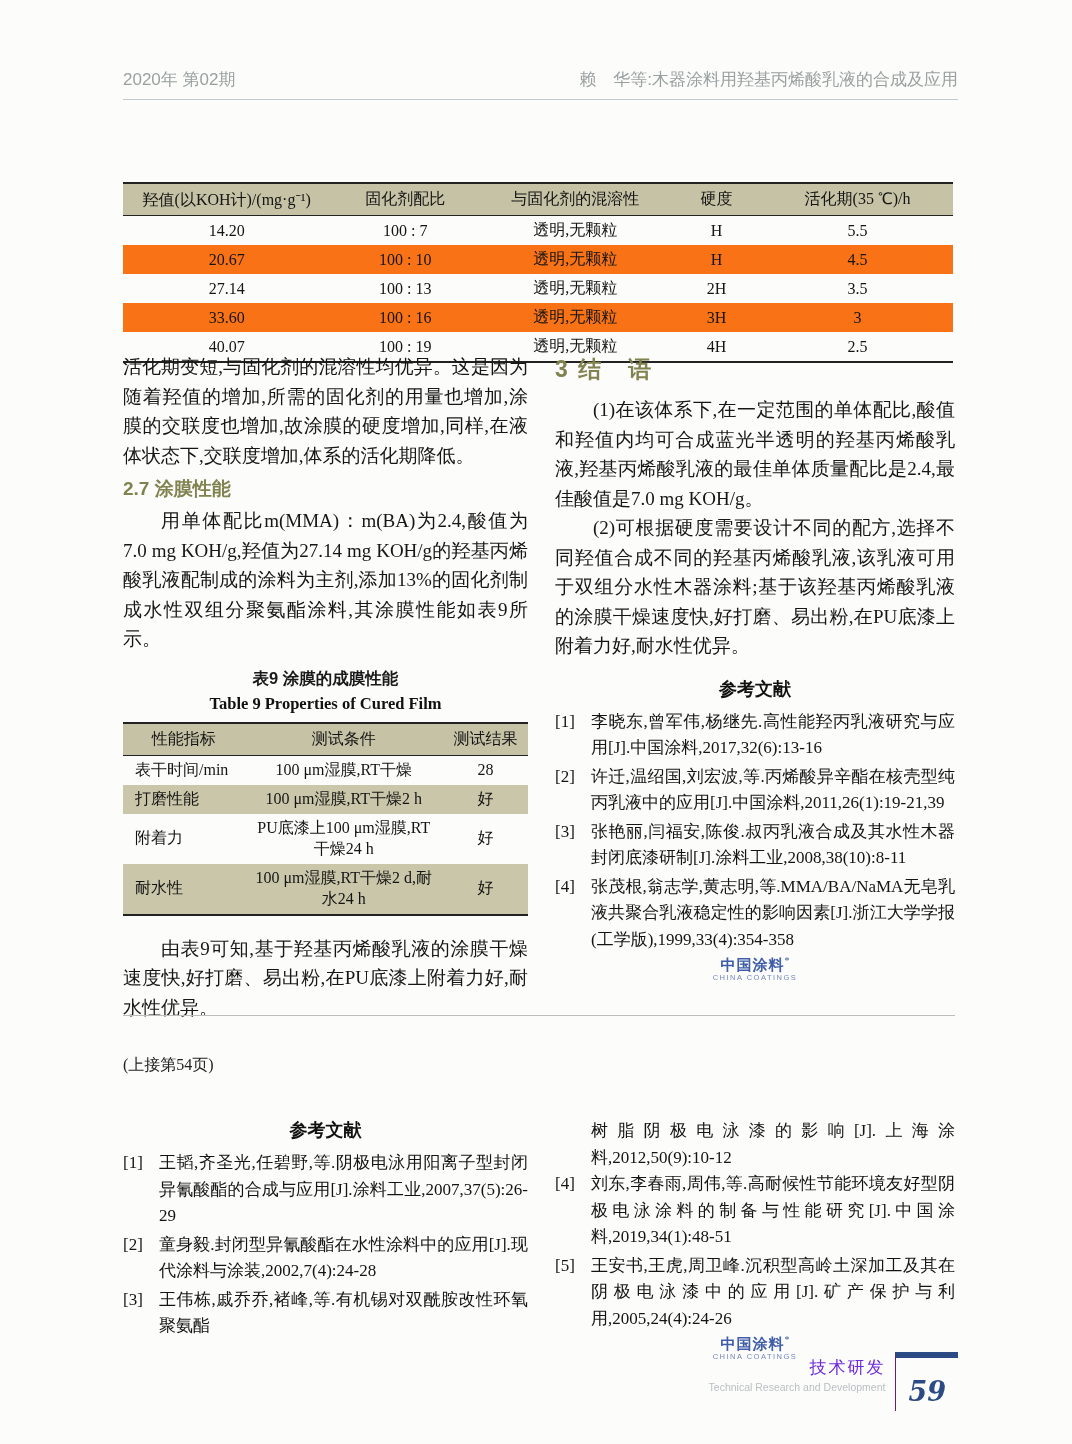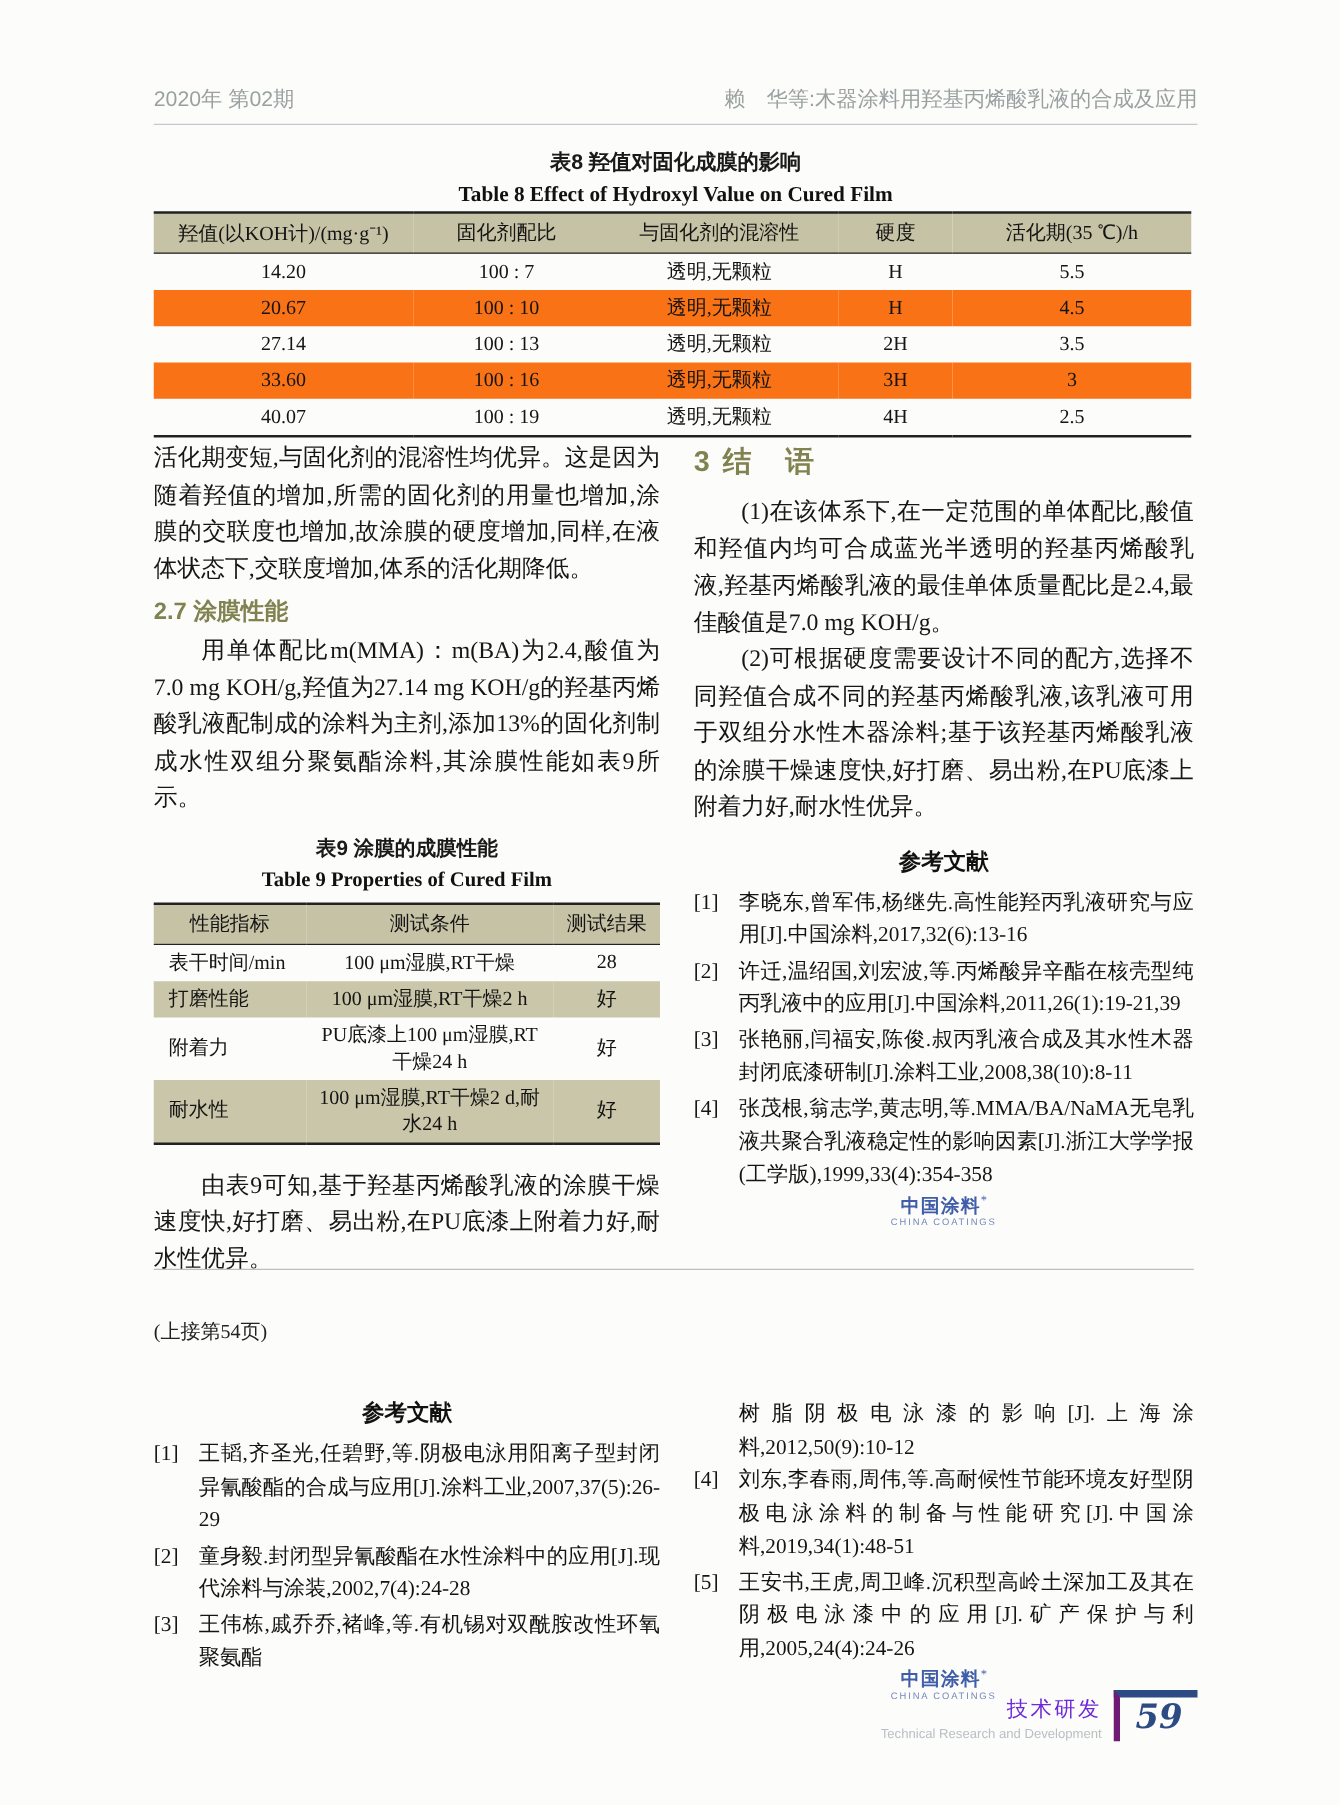--- a/index.html
+++ b/index.html
@@ -17,21 +17,21 @@
     color:#9aa0a0; font-size:17px; font-family:"Liberation Sans", sans-serif;
   }
 
   
   .t8-caption { position:absolute; top:118px; left:123px; width:835px; text-align:center; }
   .cap-zh { font-family:"Liberation Sans", sans-serif; font-weight:bold; font-size:17px; color:#1a1a1a; }
   .cap-en { font-family:"Liberation Serif", serif; font-weight:bold; font-size:17px; margin-top:5px; color:#111; }
 
   
   table { border-collapse:collapse; width:100%; font-size:16px; }
-  .table8-wrap { position:absolute; top:169px; left:123px; width:830px; }
+  .table8-wrap { position:absolute; top:182px; left:123px; width:830px; }
   .table8 { border-top:2.2px solid #222; border-bottom:2.2px solid #222; }
   .table8 thead tr { background:#c6c2a5; }
   .table8 thead th { font-weight:normal; border-bottom:1.6px solid #222; }
   .table8 th, .table8 td { text-align:center; padding:4px 4px; height:27px; }
   .table8 tbody tr.shade { background:#f97316; }
   .table8 col.c1{width:25%}.table8 col.c2{width:18%}.table8 col.c3{width:23%}.table8 col.c4{width:11%}.table8 col.c5{width:23%}
 
   .table9 { border-top:2.2px solid #222; border-bottom:2.2px solid #222; margin-top:8px; }
   .table9 thead tr { background:#c6c2a5; }
   .table9 thead th { font-weight:normal; border-bottom:1.6px solid #222; padding:5px 2px; }
@@ -76,42 +76,38 @@
   .bottom-cols .col-l { width:405px; }
   .bottom-cols .col-r { width:400px; }
   .bottom-cols .refs-heading { margin-top:0; }
 
   
   .footer { position:absolute; top:1352px; right:114px; display:flex; align-items:flex-start; }
   .footer-text { text-align:right; margin-right:10px; padding-top:4px; font-family:"Liberation Sans", sans-serif; }
   .footer-zh { color:#6d28d9; font-size:17px; letter-spacing:2px; }
   .footer-en { color:#b9bfc3; font-size:10.5px; margin-top:2px; }
   .page-num-box {
-    border-top:6px solid #2c4b84; border-left:5px solid #701a75;
-    padding:0 12px 4px 12px;
+    border-top:6px solid #2c4b84; border-left:1px solid #701a75;
+    padding:18px 12px 4px 12px;
   }
   .page-num {
     font-family:"DejaVu Serif", serif; font-style:italic; font-weight:bold;
     font-size:27px; color:#2c4b84;
   }
 </style>
 </head>
 <body>
 
 <div class="page">
 
   <div class="page-header">
     <span>2020年 第02期</span>
     <span>赖　华等:木器涂料用羟基丙烯酸乳液的合成及应用</span>
   </div>
 
-  <div class="t8-caption">
-    <div class="cap-zh">表8 羟值对固化成膜的影响</div>
-    <div class="cap-en">Table 8  Effect of Hydroxyl Value on Cured Film</div>
-  </div>
 
   <div class="table8-wrap">
     <table class="table8">
       <colgroup>
           <col class="c1">
           <col class="c2">
           <col class="c3">
           <col class="c4">
           <col class="c5">
         </colgroup>

